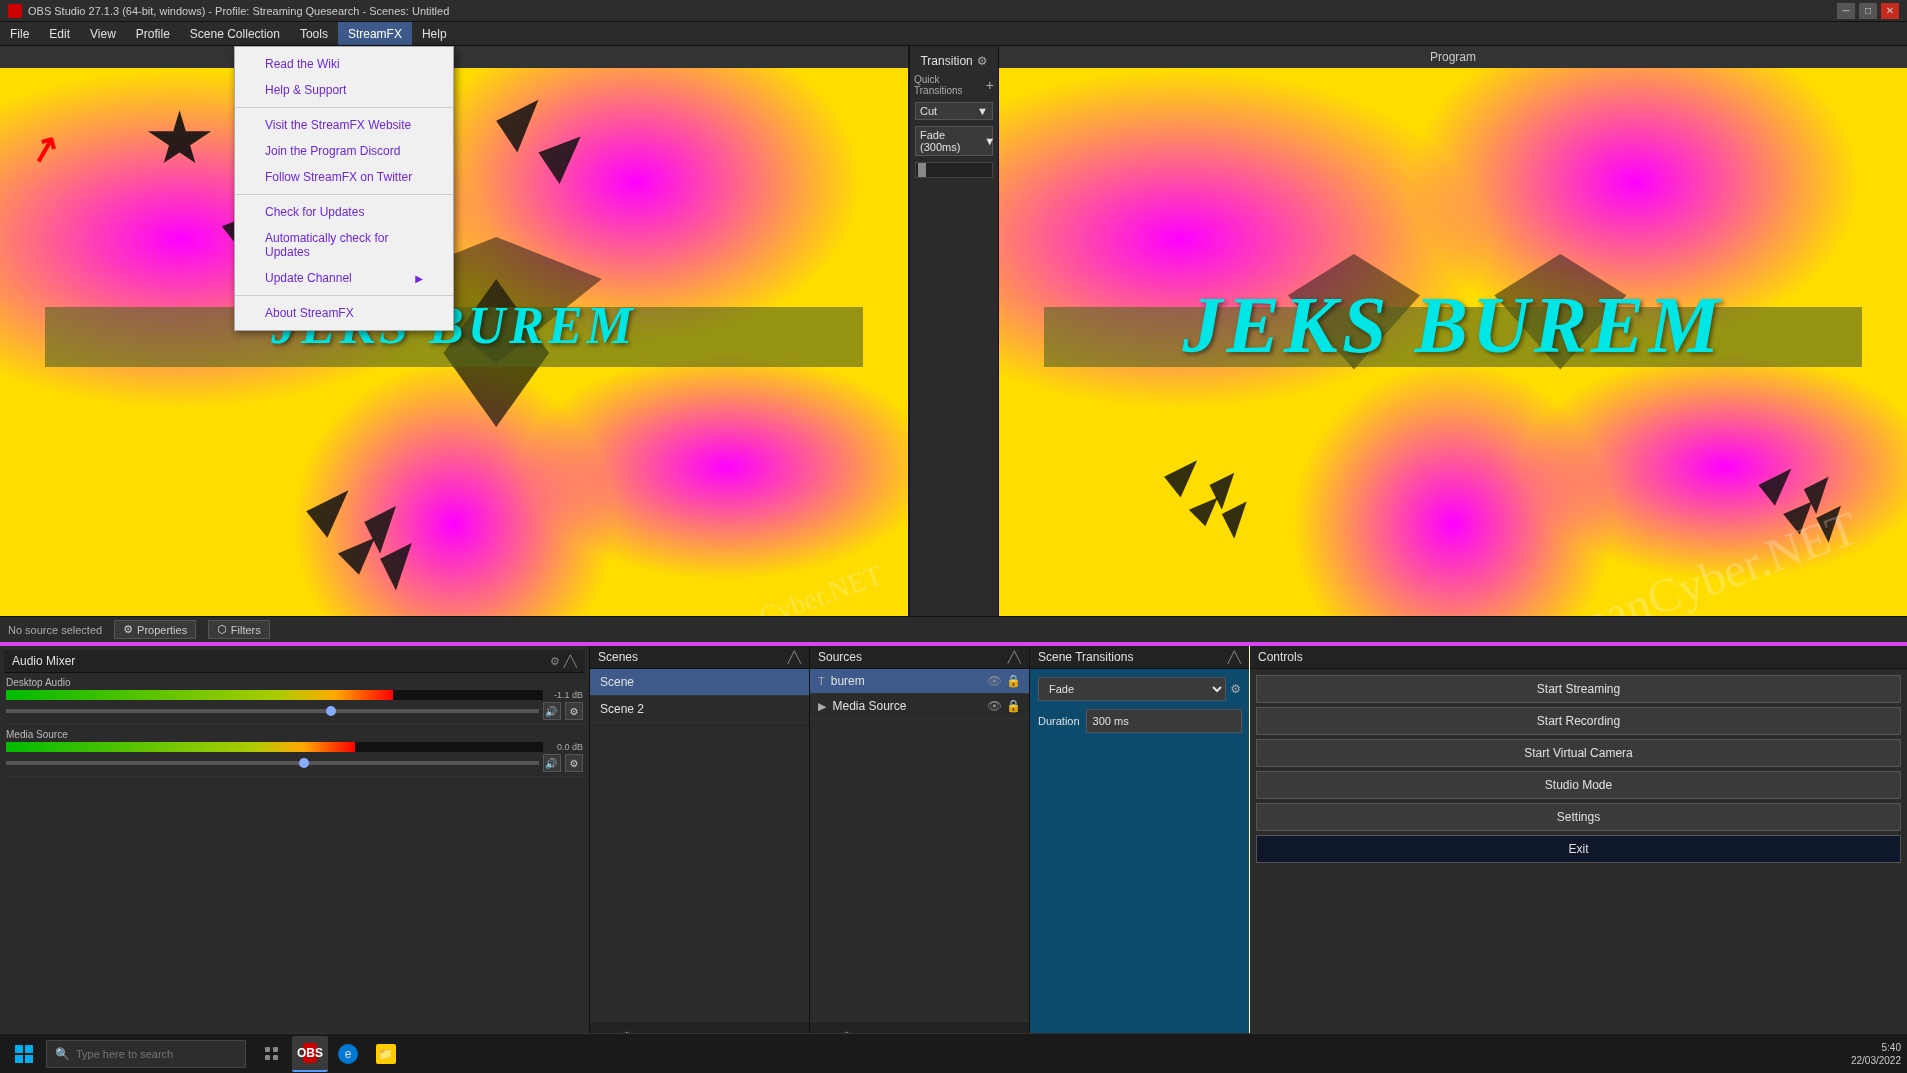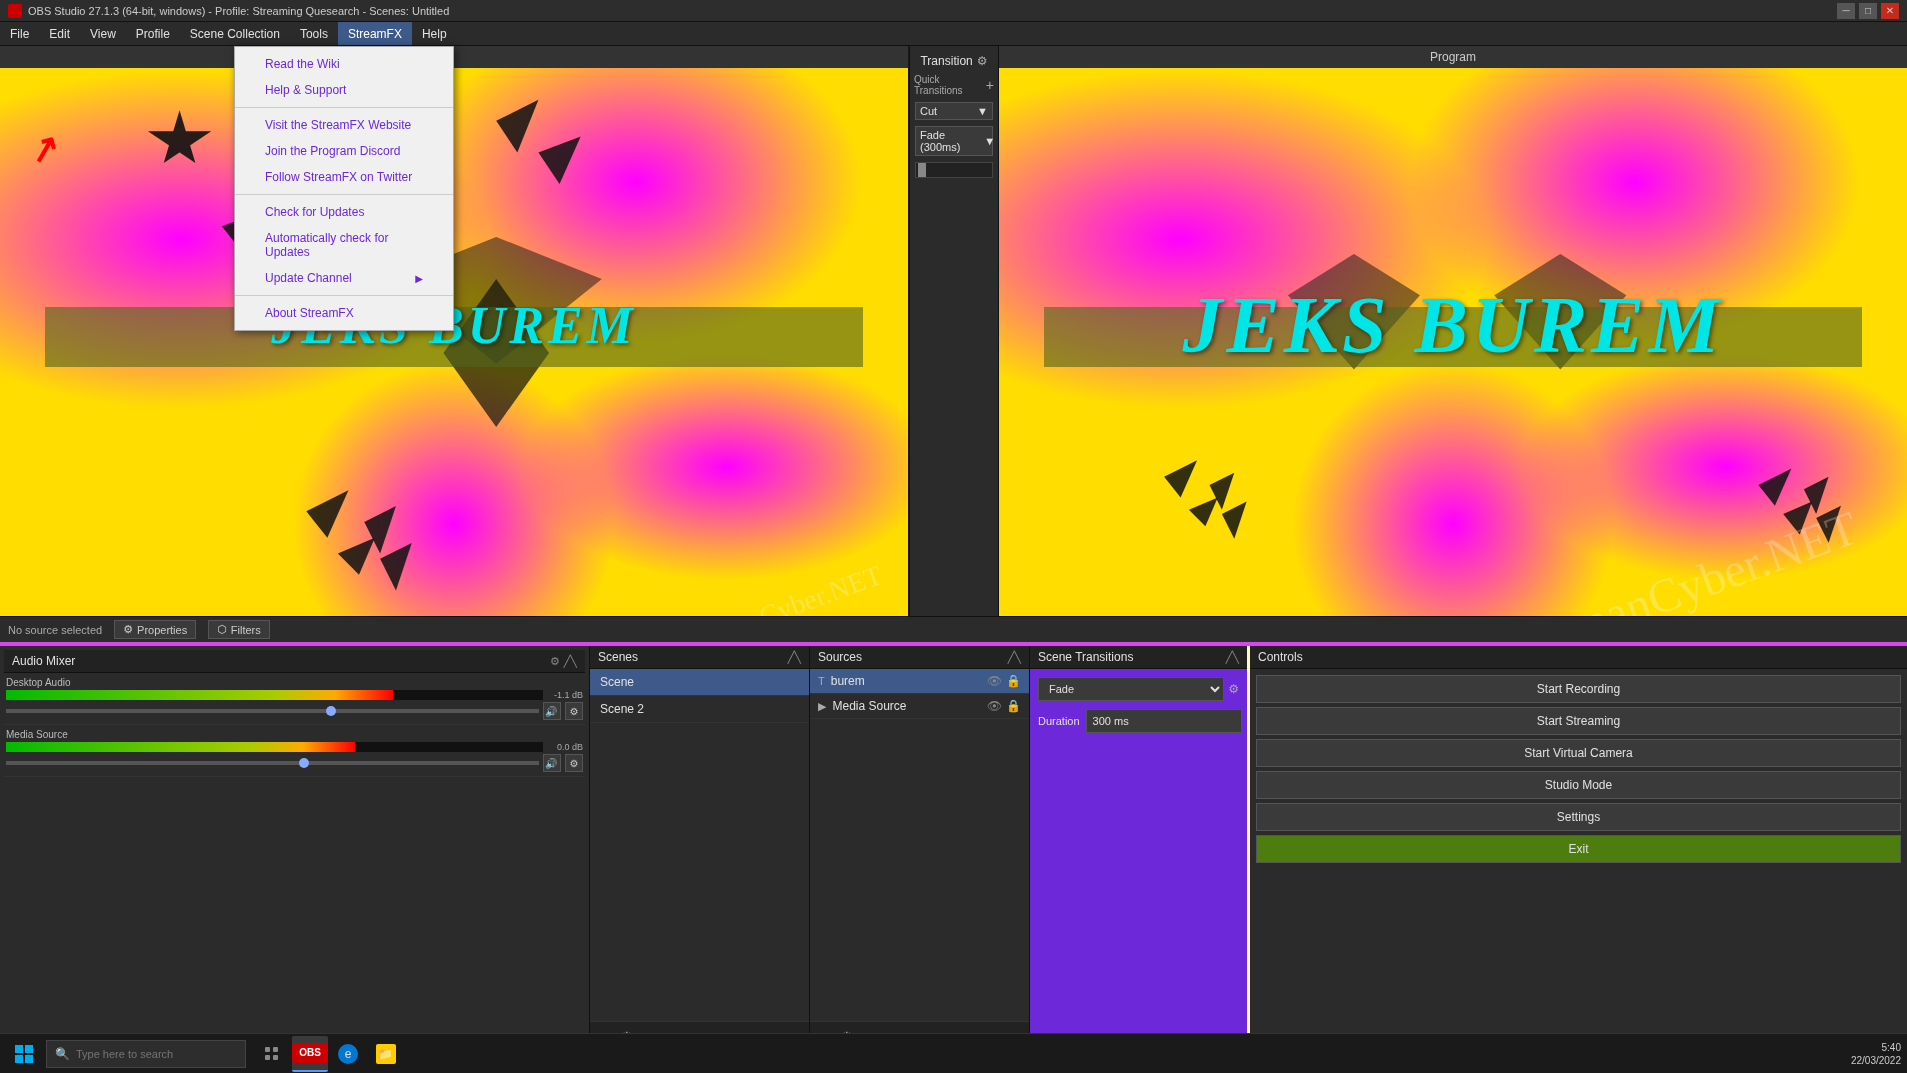--- a/index.html
+++ b/index.html
@@ -445,22 +445,22 @@
       border-top: 1px solid #333;
       display: flex;
       align-items: center;
       padding: 0 6px;
       gap: 4px;
     }
 
     
     .scene-transitions-panel {
       width: 220px;
-      background: #6d28d9;
-      border-right: 3px solid #fef9c3;
+      background: #0c4a6e;
+      border-right: 1px solid #fef9c3;
       display: flex;
       flex-direction: column;
     }
     .transitions-content {
       padding: 8px;
       display: flex;
       flex-direction: column;
       gap: 8px;
     }
     .transitions-dropdown-row {
@@ -525,21 +525,21 @@
     .control-btn.start-virtual-camera {
       background: #3a3a3a;
     }
     .control-btn.studio-mode {
       background: #3a3a3a;
     }
     .control-btn.settings-btn {
       background: #3a3a3a;
     }
     .control-btn.exit-btn {
-      background: #4d7c0f;
+      background: #0f172a;
     }
 
     
     .status-bar {
       height: 22px;
       background: #1a1a1a;
       border-top: 1px solid #111;
       display: flex;
       align-items: center;
       padding: 0 10px;
@@ -899,22 +899,22 @@
             <input class="duration-input" type="text" value="300 ms" style="">
           </div>
         </div>
       </div>
 
       <div class="controls-panel">
         <div class="panel-header">
           <span>Controls</span>
         </div>
         <div class="controls-content">
+          <button class="control-btn start-streaming">Start Streaming</button>
           <button class="control-btn start-recording">Start Recording</button>
-          <button class="control-btn start-streaming">Start Streaming</button>
           <button class="control-btn start-virtual-camera">Start Virtual Camera</button>
           <button class="control-btn studio-mode">Studio Mode</button>
           <button class="control-btn settings-btn">Settings</button>
           <button class="control-btn exit-btn">Exit</button>
         </div>
       </div>
 
     </div>
 
     <div class="status-bar">
@@ -948,21 +948,21 @@
   <div class="taskbar-icons">
     <div class="taskbar-icon">
       <svg width="16" height="16" viewBox="0 0 16 16">
         <rect x="1" y="1" width="5" height="5" fill="#888" rx="1"></rect>
         <rect x="9" y="1" width="5" height="5" fill="#888" rx="1"></rect>
         <rect x="1" y="9" width="5" height="5" fill="#888" rx="1"></rect>
         <rect x="9" y="9" width="5" height="5" fill="#888" rx="1"></rect>
       </svg>
     </div>
     <div class="taskbar-icon active" style="background:#3a3a3a;border-bottom:2px solid #5599ff;">
-      <div style="width:36px;height:20px;background:#cc0000;border-radius:3px;display:flex;align-items:center;justify-content:center;font-size:10px;color:white;font-weight:bold;">OBS</div>
+      <div style="width:14px;height:20px;background:#cc0000;border-radius:3px;display:flex;align-items:center;justify-content:center;font-size:12px;color:white;font-weight:bold;">OBS</div>
     </div>
     <div class="taskbar-icon">
       <div style="width:20px;height:20px;background:#0078d4;border-radius:50%;display:flex;align-items:center;justify-content:center;font-size:12px;">e</div>
     </div>
     <div class="taskbar-icon">
       <div style="width:20px;height:20px;background:#ffcc00;border-radius:2px;display:flex;align-items:center;justify-content:center;">📁</div>
     </div>
   </div>
   <div class="taskbar-right">
     <div class="taskbar-time">

